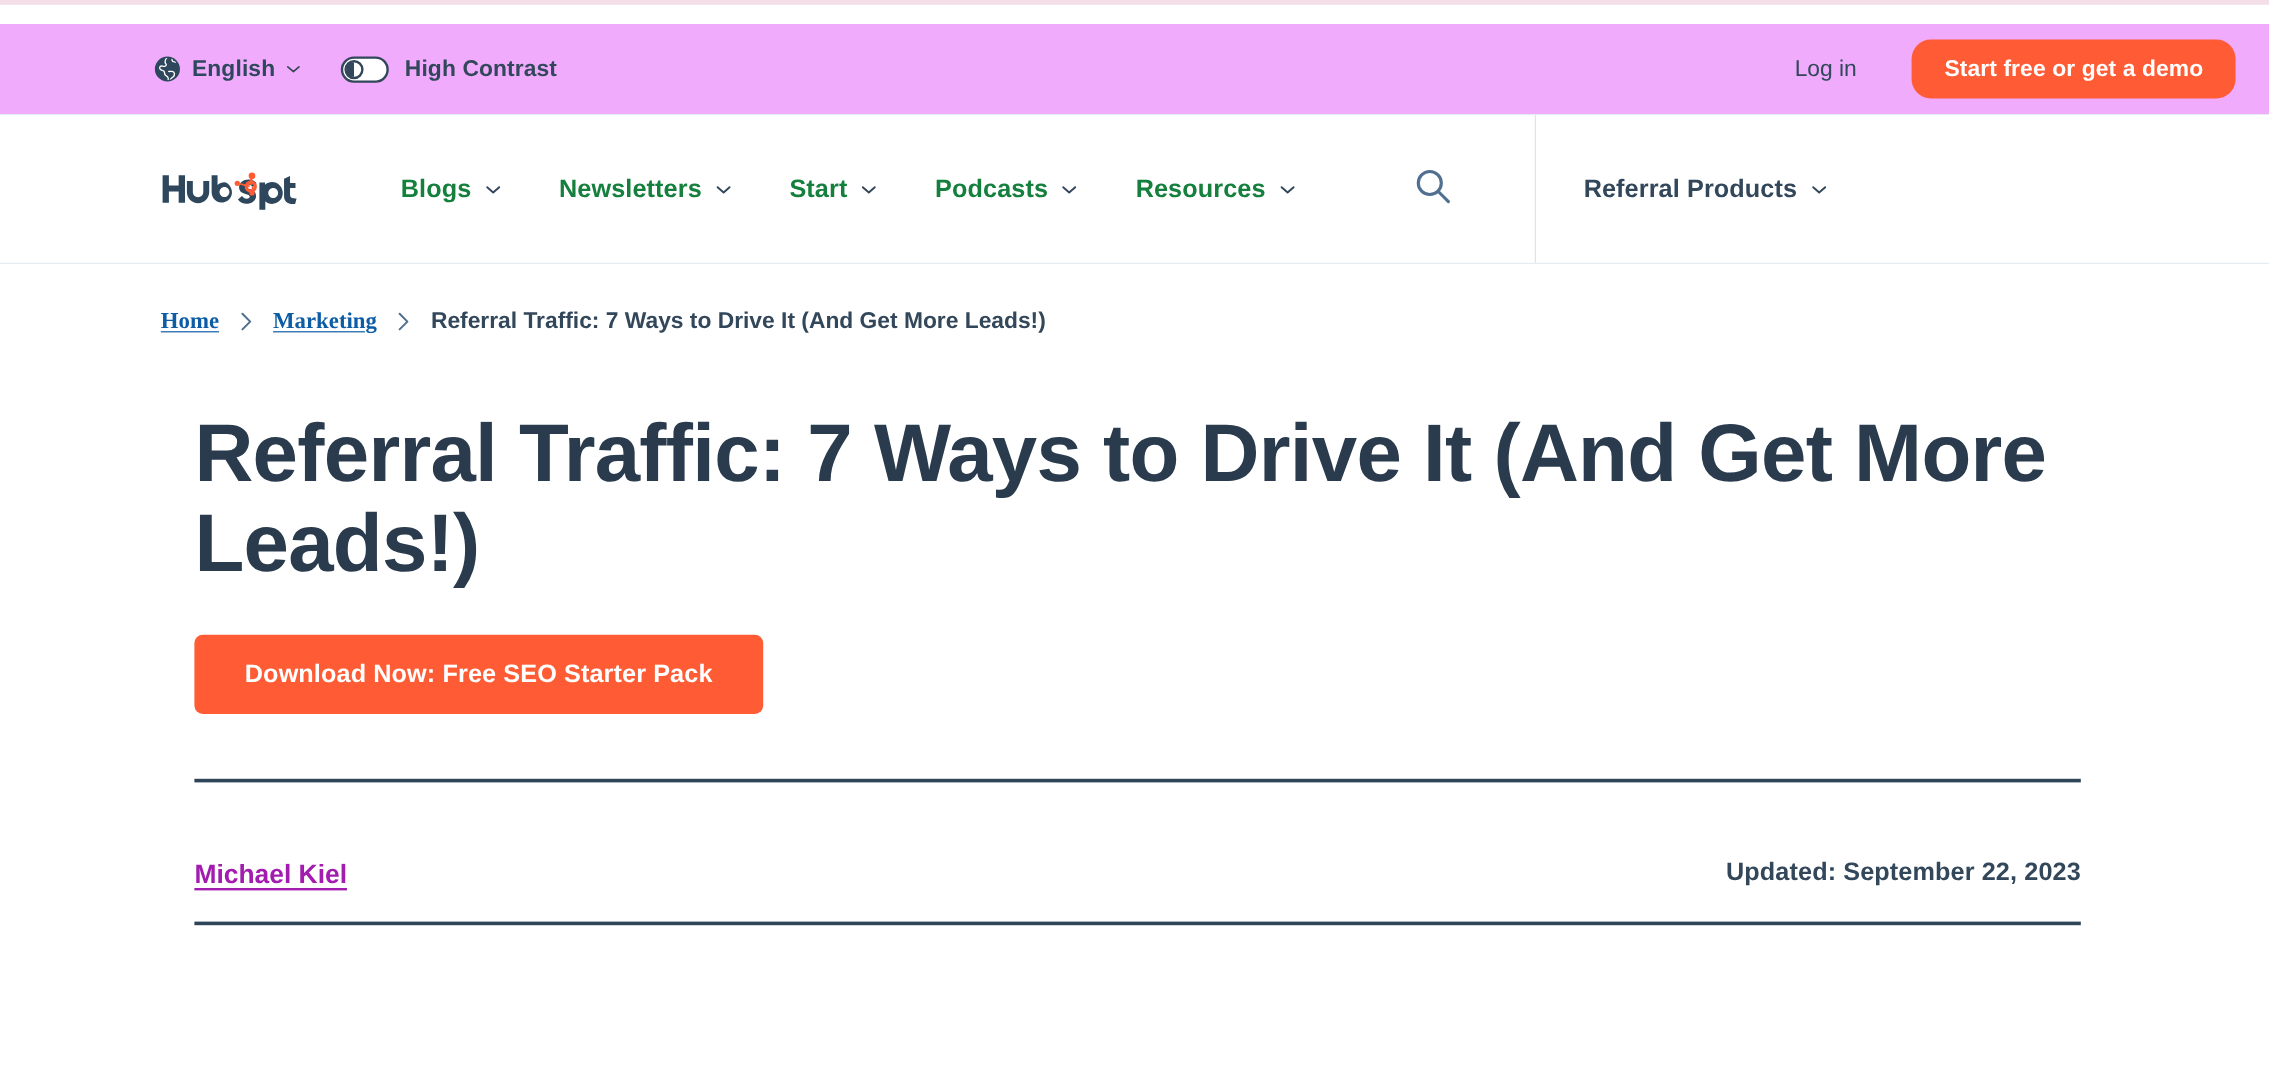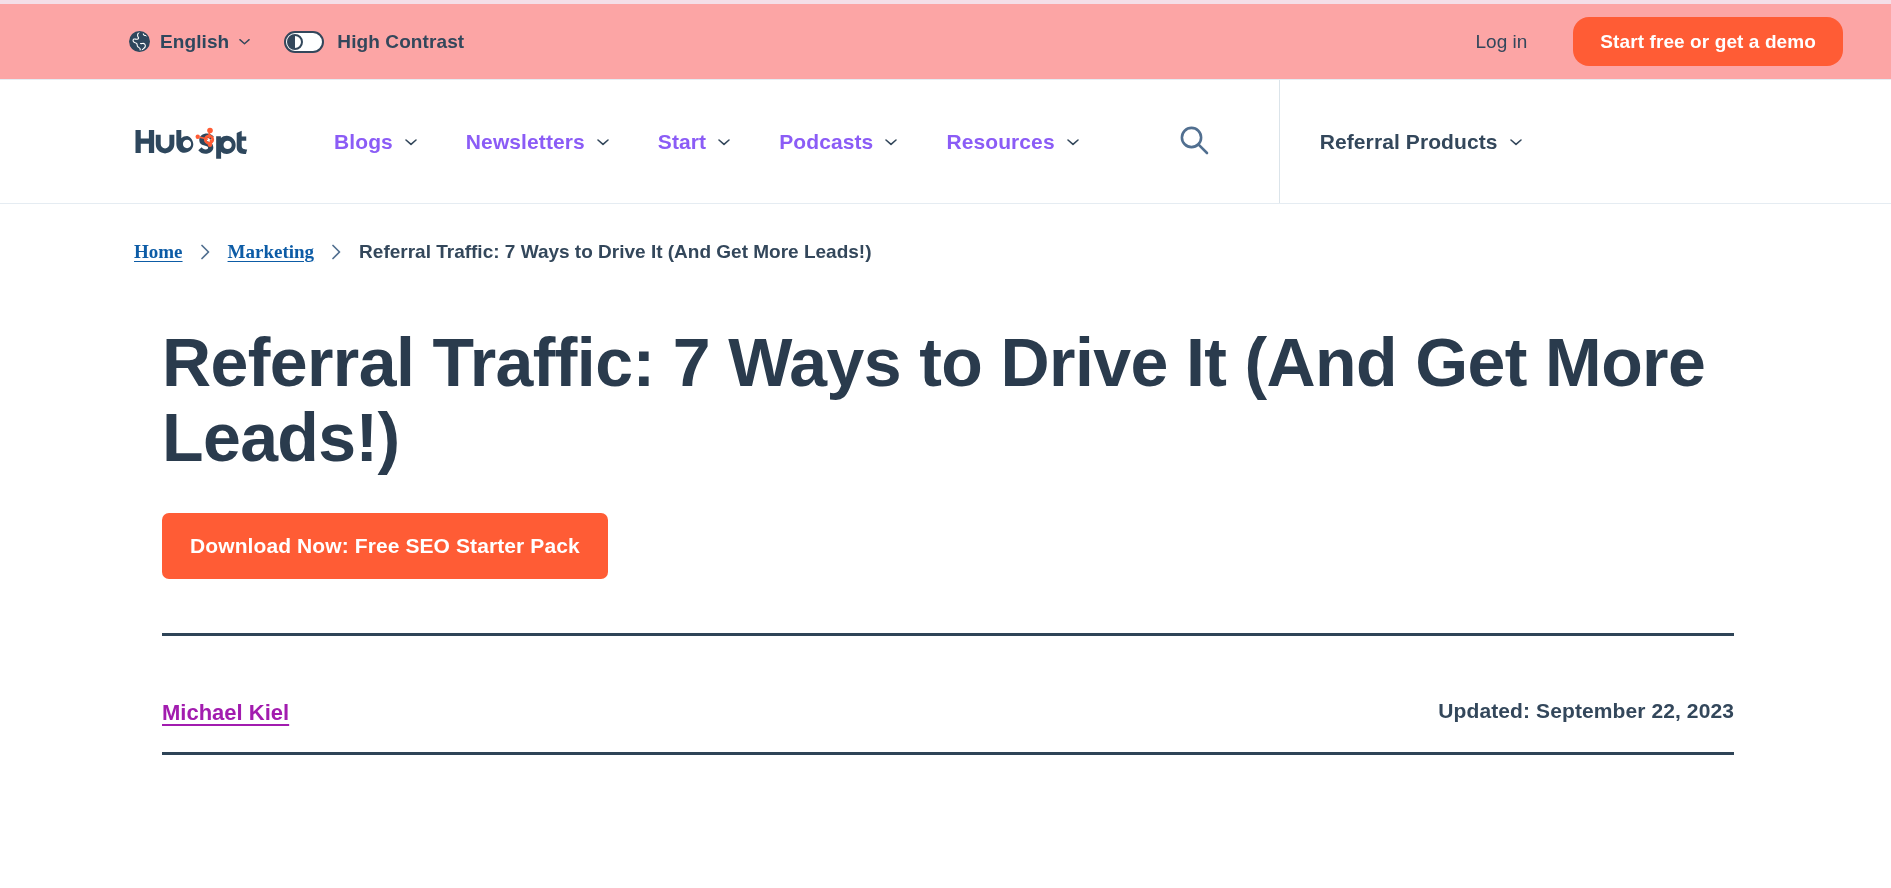--- a/index.html
+++ b/index.html
@@ -21,21 +21,22 @@
   }
 
   
   .utility-bar {
     height: 76px;
     width: 100%;
     display: flex;
     align-items: center;
     border-bottom: 1px solid #e5ecf2;
     padding: 0 0 0 128px;
-    background: #fca5a5;
+    background: #f0abfc;
+    margin-top: 16px;
   }
   .utility-left {
     display: flex;
     align-items: center;
     gap: 0;
   }
   .lang-select {
     display: flex;
     align-items: center;
     gap: 9px;
@@ -87,21 +88,21 @@
     font-weight: 700;
     color: #33475b;
     letter-spacing: .1px;
   }
 
   .utility-right {
     margin-left: auto;
     display: flex;
     align-items: center;
     gap: 0;
-    padding-right: 48px;
+    padding-right: 28px;
   }
   .login-link {
     font-size: 19px;
     color: #33475b;
     text-decoration: none;
     font-weight: 400;
     margin-right: 46px;
     cursor: pointer;
   }
   .cta-orange {
@@ -140,21 +141,21 @@
     display: flex;
     align-items: center;
     gap: 0;
   }
   .nav-item {
     display: flex;
     align-items: center;
     gap: 11px;
     font-size: 21px;
     font-weight: 700;
-    color: #8b5cf6;
+    color: #15803d;
     cursor: pointer;
     padding: 0 24px;
     letter-spacing: .1px;
     white-space: nowrap;
   }
   .nav-item .chev { width: 14px; height: 14px; }
 
   .search-btn {
     margin-left: 69px;
     cursor: pointer;
@@ -232,21 +233,21 @@
   }
   .download-cta {
     display: inline-block;
     margin-top: 38px;
     background: #ff5c35;
     color: #fff;
     border: none;
     border-radius: 7px;
     font-size: 21px;
     font-weight: 700;
-    padding: 21px 28px;
+    padding: 21px 42px;
     cursor: pointer;
     font-family: "Liberation Sans", sans-serif;
     letter-spacing: .1px;
   }
 
   .rule {
     height: 3px;
     background: #2e4457;
     margin-left: 28px;
     margin-right: 157px;

